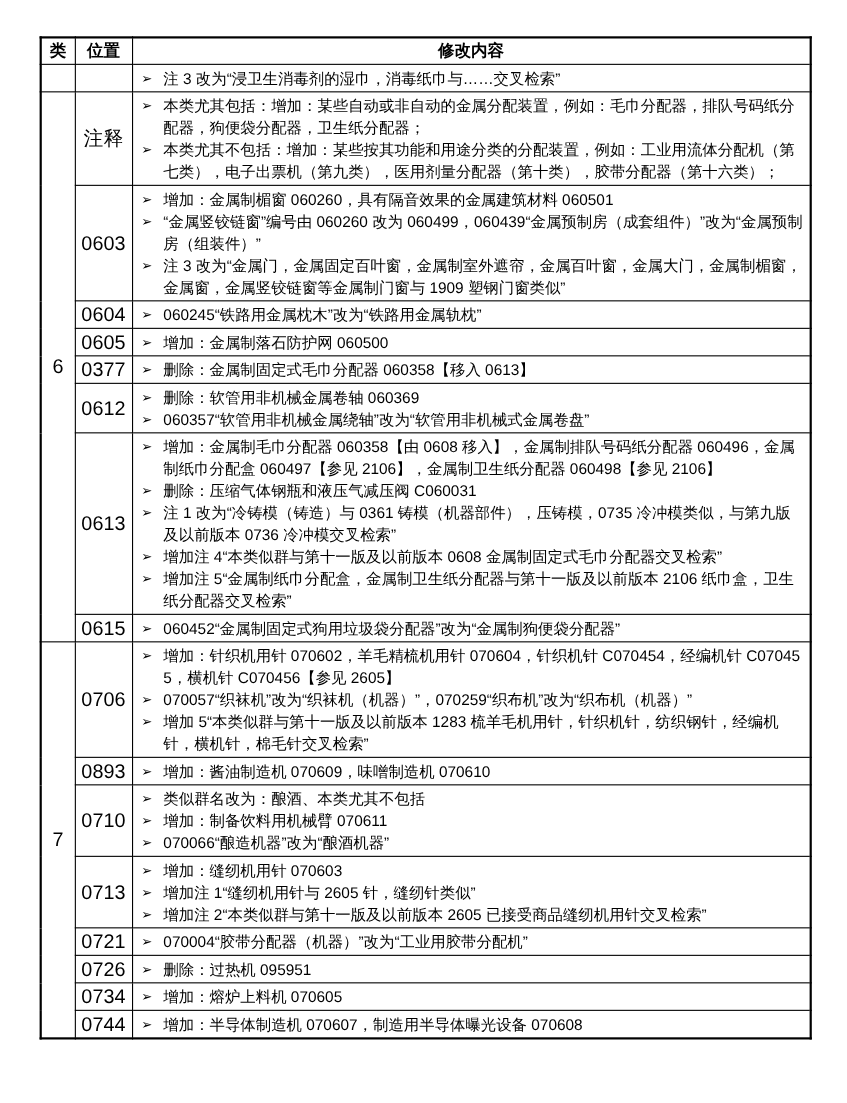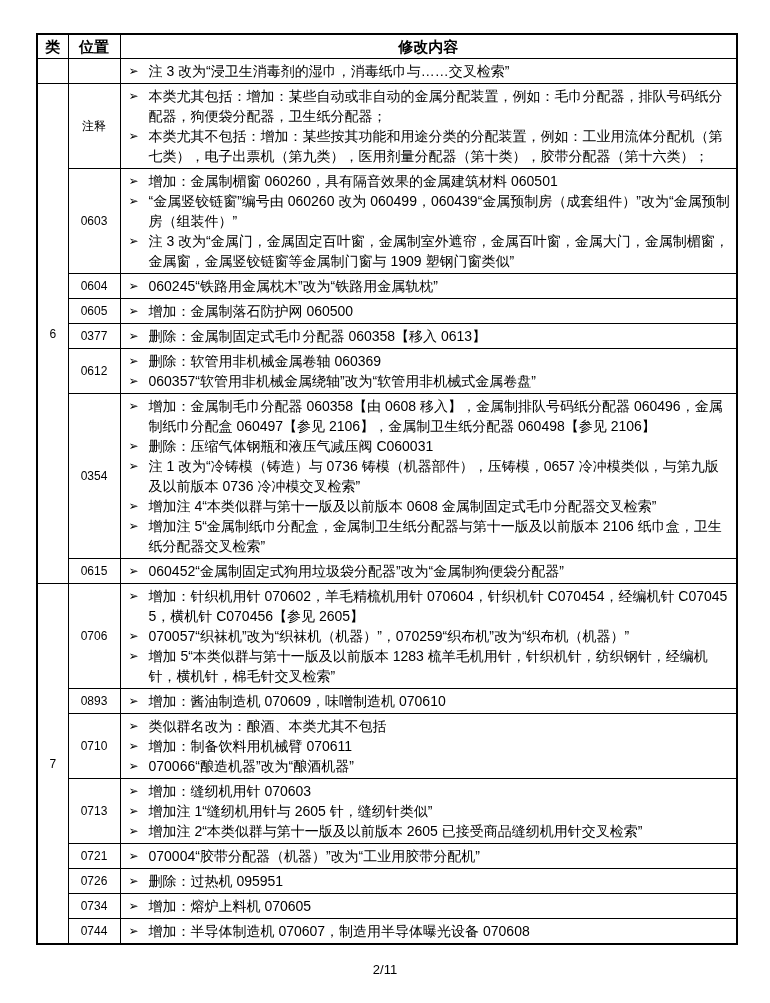--- a/index.html
+++ b/index.html
@@ -36,21 +36,21 @@
     font-weight: bold;
     text-align: center;
     height: 23px;
     line-height: 23px;
     padding: 0;
   }
   col.c-cat { width: 31px; }
   col.c-pos { width: 52px; }
   td.cat-cell, td.pos-cell {
     text-align: center;
-    font-size: 12px;
+    font-size: 18px;
     padding: 1px;
   }
   td.content-cell {
     padding: 2px 4px 2px 0;
     vertical-align: middle;
   }
   .item {
     display: flex;
     align-items: flex-start;
     font-size: 14px;
@@ -171,33 +171,33 @@
               <span class="bullet">➢</span>
               <span class="item-text">删除：软管用非机械金属卷轴 060369</span>
             </div>
             <div class="item">
               <span class="bullet">➢</span>
               <span class="item-text">060357“软管用非机械金属绕轴”改为“软管用非机械式金属卷盘”</span>
             </div>
           </td>
         </tr>
         <tr>
-          <td class="pos-cell">0354</td>
+          <td class="pos-cell">0613</td>
           <td class="content-cell">
             <div class="item">
               <span class="bullet">➢</span>
               <span class="item-text">增加：金属制毛巾分配器 060358【由 0608 移入】，金属制排队号码纸分配器 060496，金属制纸巾分配盒 060497【参见 2106】，金属制卫生纸分配器 060498【参见 2106】</span>
             </div>
             <div class="item">
               <span class="bullet">➢</span>
               <span class="item-text">删除：压缩气体钢瓶和液压气减压阀 C060031</span>
             </div>
             <div class="item">
               <span class="bullet">➢</span>
-              <span class="item-text">注 1 改为“冷铸模（铸造）与 0736 铸模（机器部件），压铸模，0657 冷冲模类似，与第九版及以前版本 0736 冷冲模交叉检索”</span>
+              <span class="item-text">注 1 改为“冷铸模（铸造）与 0361 铸模（机器部件），压铸模，0735 冷冲模类似，与第九版及以前版本 0736 冷冲模交叉检索”</span>
             </div>
             <div class="item">
               <span class="bullet">➢</span>
               <span class="item-text">增加注 4“本类似群与第十一版及以前版本 0608 金属制固定式毛巾分配器交叉检索”</span>
             </div>
             <div class="item">
               <span class="bullet">➢</span>
               <span class="item-text">增加注 5“金属制纸巾分配盒，金属制卫生纸分配器与第十一版及以前版本 2106 纸巾盒，卫生纸分配器交叉检索”</span>
             </div>
           </td>
@@ -304,15 +304,14 @@
           <td class="content-cell">
             <div class="item">
               <span class="bullet">➢</span>
               <span class="item-text">增加：半导体制造机 070607，制造用半导体曝光设备 070608</span>
             </div>
           </td>
         </tr>
       </tbody>
   </table>
 
-  <div class="page-number">2/11</div>
 
 </div>
 
 </body></html>

